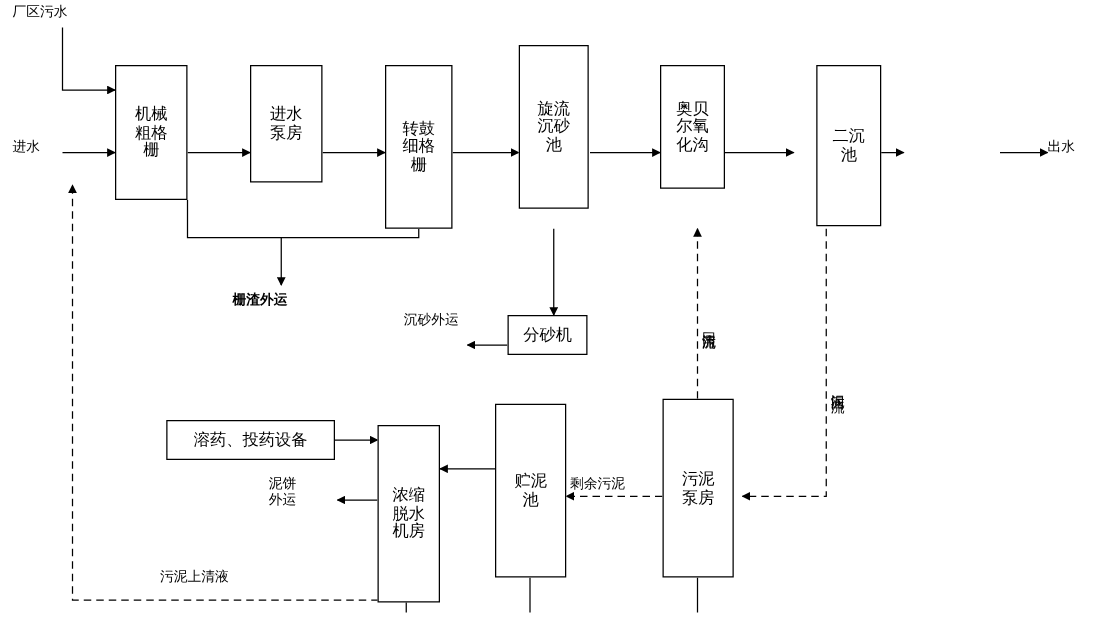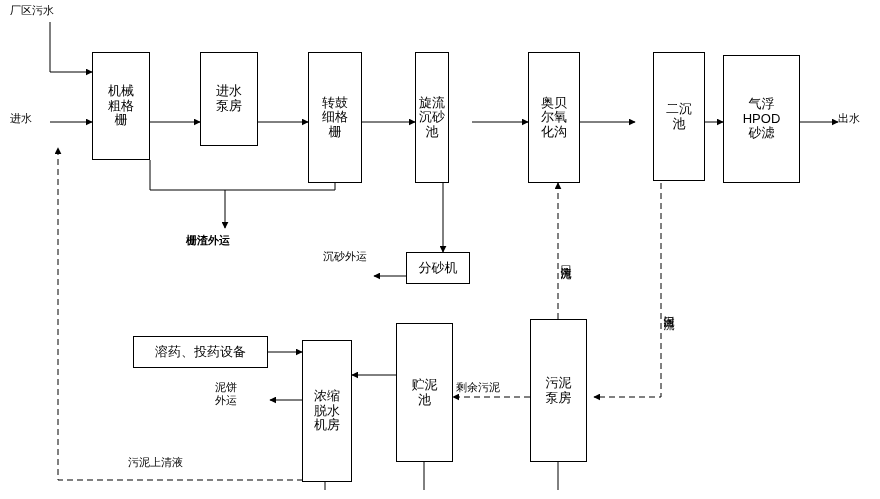--- a/index.html
+++ b/index.html
@@ -125,38 +125,33 @@
   </div>
   <div class="node" style="left:200px; top:52px; width:58px; height:94px;">
     <span class="inner">进水
 泵房</span>
   </div>
   <div class="node" style="left:308px; top:52px; width:54px; height:131px;">
     <span class="inner">转鼓
 细格
 栅</span>
   </div>
-  <div class="node" style="left:415px; top:52px; width:34px; height:131px;">
+  <div class="node" style="left:415px; top:36px; width:56px; height:131px;">
     <span class="inner">旋流
 沉砂
 池</span>
   </div>
-  <div class="node" style="left:528px; top:52px; width:52px; height:131px;">
+  <div class="node" style="left:528px; top:52px; width:52px; height:99px;">
     <span class="inner">奥贝
 尔氧
 化沟</span>
   </div>
   <div class="node" style="left:653px; top:52px; width:52px; height:129px;justify-content:flex-end;">
     <span class="inner">二沉
 池</span>
-  </div>
-  <div class="node" style="left:723px; top:55px; width:77px; height:128px;">
-    <span class="inner">气浮
-HPOD
-砂滤</span>
   </div>
   <div class="node" style="left:406px; top:252px; width:64px; height:32px;">
     <span class="inner">分砂机</span>
   </div>
   <div class="node" style="left:133px; top:336px; width:135px; height:32px;">
     <span class="inner">溶药、投药设备</span>
   </div>
   <div class="node" style="left:302px; top:340px; width:50px; height:142px;">
     <span class="inner">浓缩
 脱水

